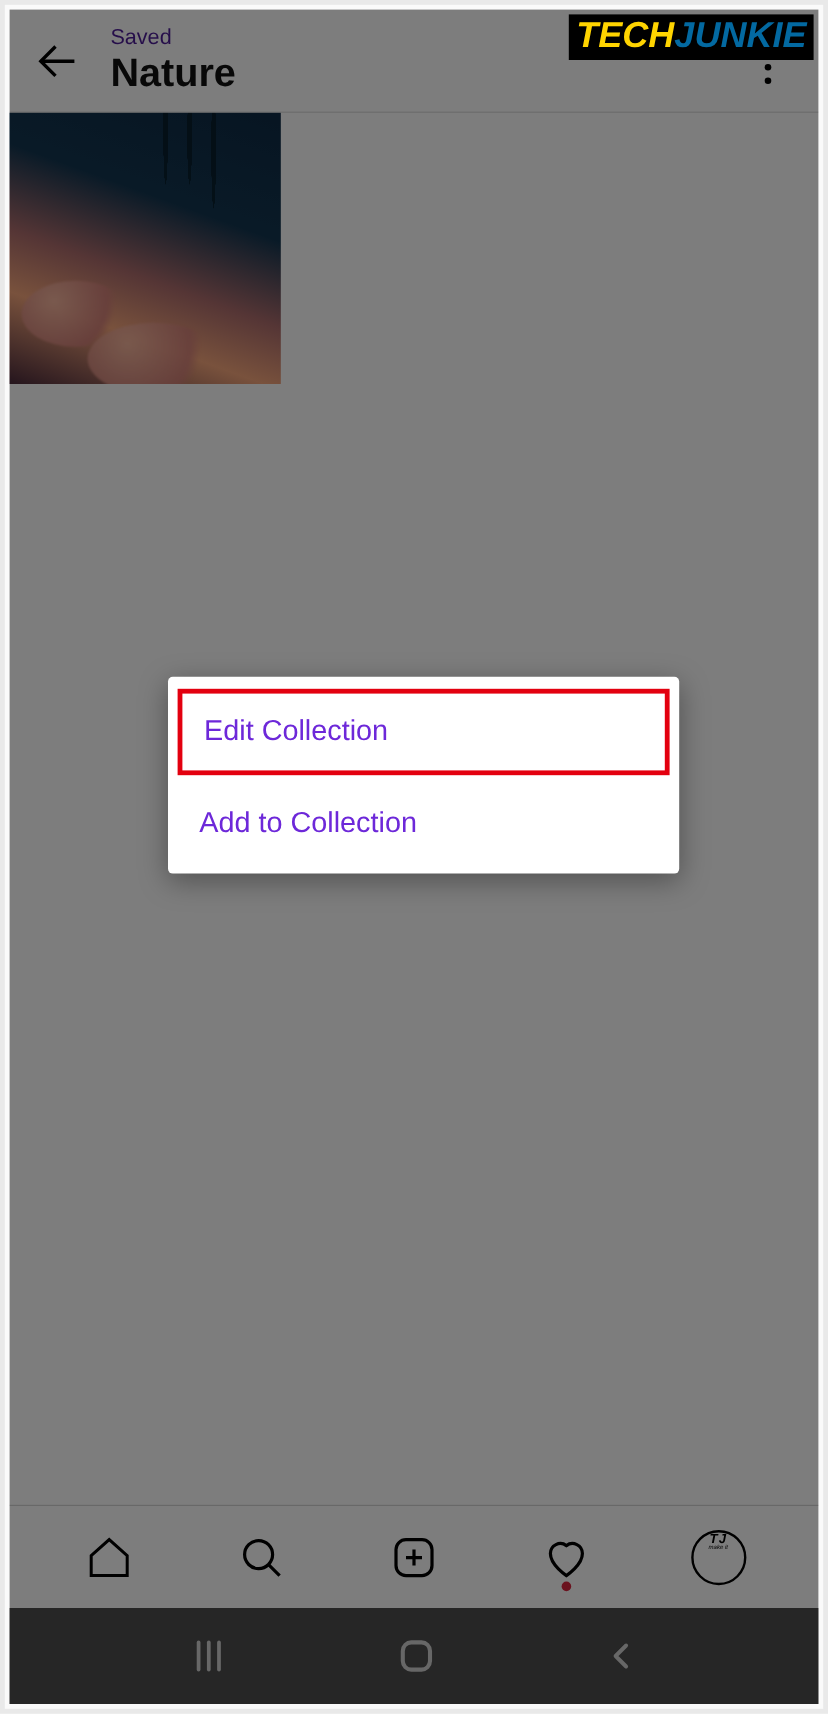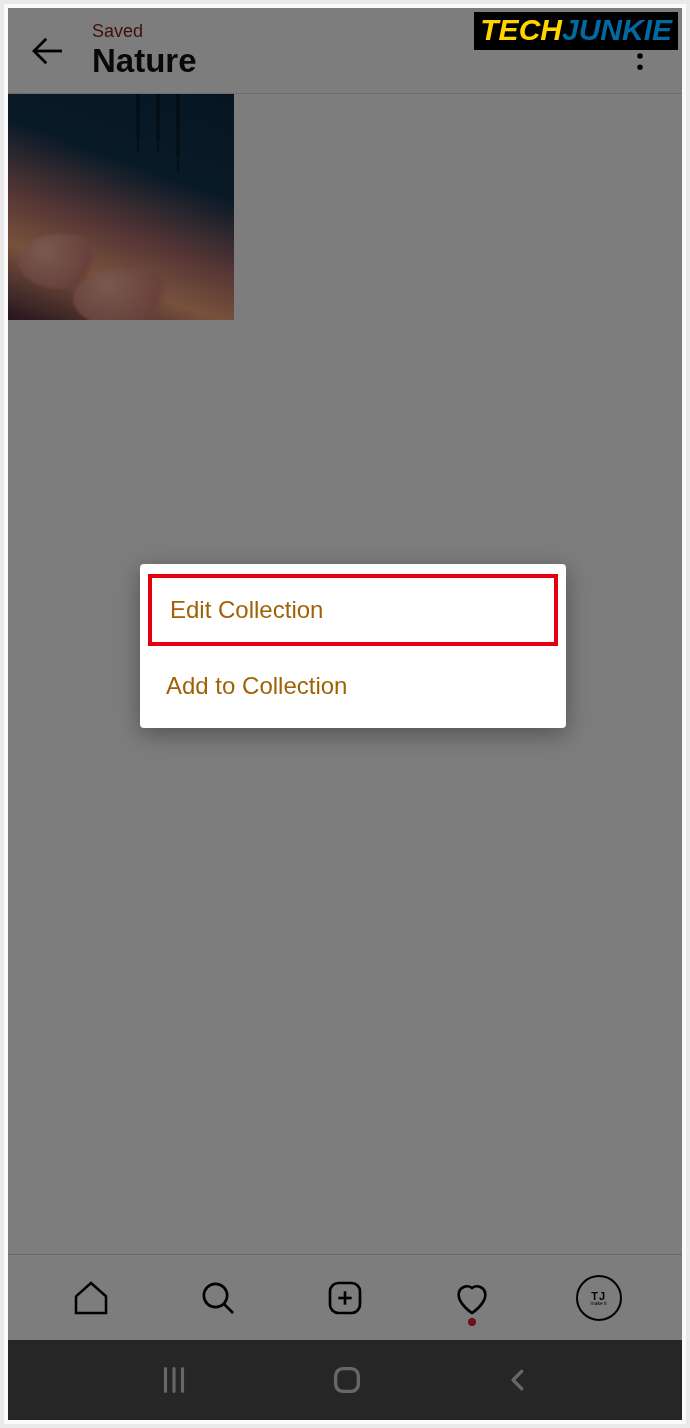--- a/index.html
+++ b/index.html
@@ -27,21 +27,21 @@
     align-items: center;
     border-bottom: 1px solid #d9d9d9;
     padding: 0 16px;
   }
   .back-btn {
     width: 48px; height: 48px;
     display:flex; align-items:center; justify-content:center;
     margin-right: 20px;
   }
   .titles { display:flex; flex-direction:column; }
-  .subtitle { font-size: 18px; color:#7f1d1d; }
+  .subtitle { font-size: 18px; color:#4c1d95; }
   .title { font-size: 33px; font-weight:600; color:#111; }
   .more-btn {
     position:absolute; right: 24px; top: 30px;
     width: 36px; height: 36px;
     display:flex; align-items:center; justify-content:center;
   }
 
   
   .thumb {
     position:absolute;
@@ -77,22 +77,22 @@
     border-top: 1px solid #d0d0d0;
     display:flex;
     align-items:center;
     justify-content: space-around;
     padding: 0 20px;
   }
   .nav-item { width:48px; height:48px; display:flex; align-items:center; justify-content:center; position:relative;}
   .dot { position:absolute; bottom:-4px; width:8px; height:8px; border-radius:50%; background:#d6243d;}
   .avatar {
     width:46px; height:46px; border:2px solid #000; border-radius:50%;
-    display:flex; flex-direction:column; align-items:center; justify-content:center;
-    font-size:11px; font-weight:700; letter-spacing:1px;
+    display:flex; flex-direction:column; align-items:center; justify-content:flex-start;
+    font-size:11px; font-weight:700; letter-spacing:1px;font-style:italic;
   }
   .avatar small{ font-size:5px; font-weight:400; letter-spacing:0; margin-top:-2px;}
 
   
   .sysbar {
     position:absolute;
     left:0; right:0; bottom:0;
     height: 80px;
     background: #4d4d4d;
     display:flex;
@@ -115,21 +115,21 @@
     top: 556px;
     width: 426px;
     background:#fff;
     border-radius: 4px;
     box-shadow: 0 6px 24px rgba(0,0,0,.35);
     padding: 6px 0;
   }
   .menu-item {
     padding: 22px 26px;
     font-size: 24px;
-    color: #a16207;
+    color: #6d28d9;
     cursor:pointer;
   }
   .menu-item.highlighted {
     margin: 4px 8px;
     padding: 18px 18px;
     border: 4px solid #e3000f;
   }
 
   
   .watermark {

